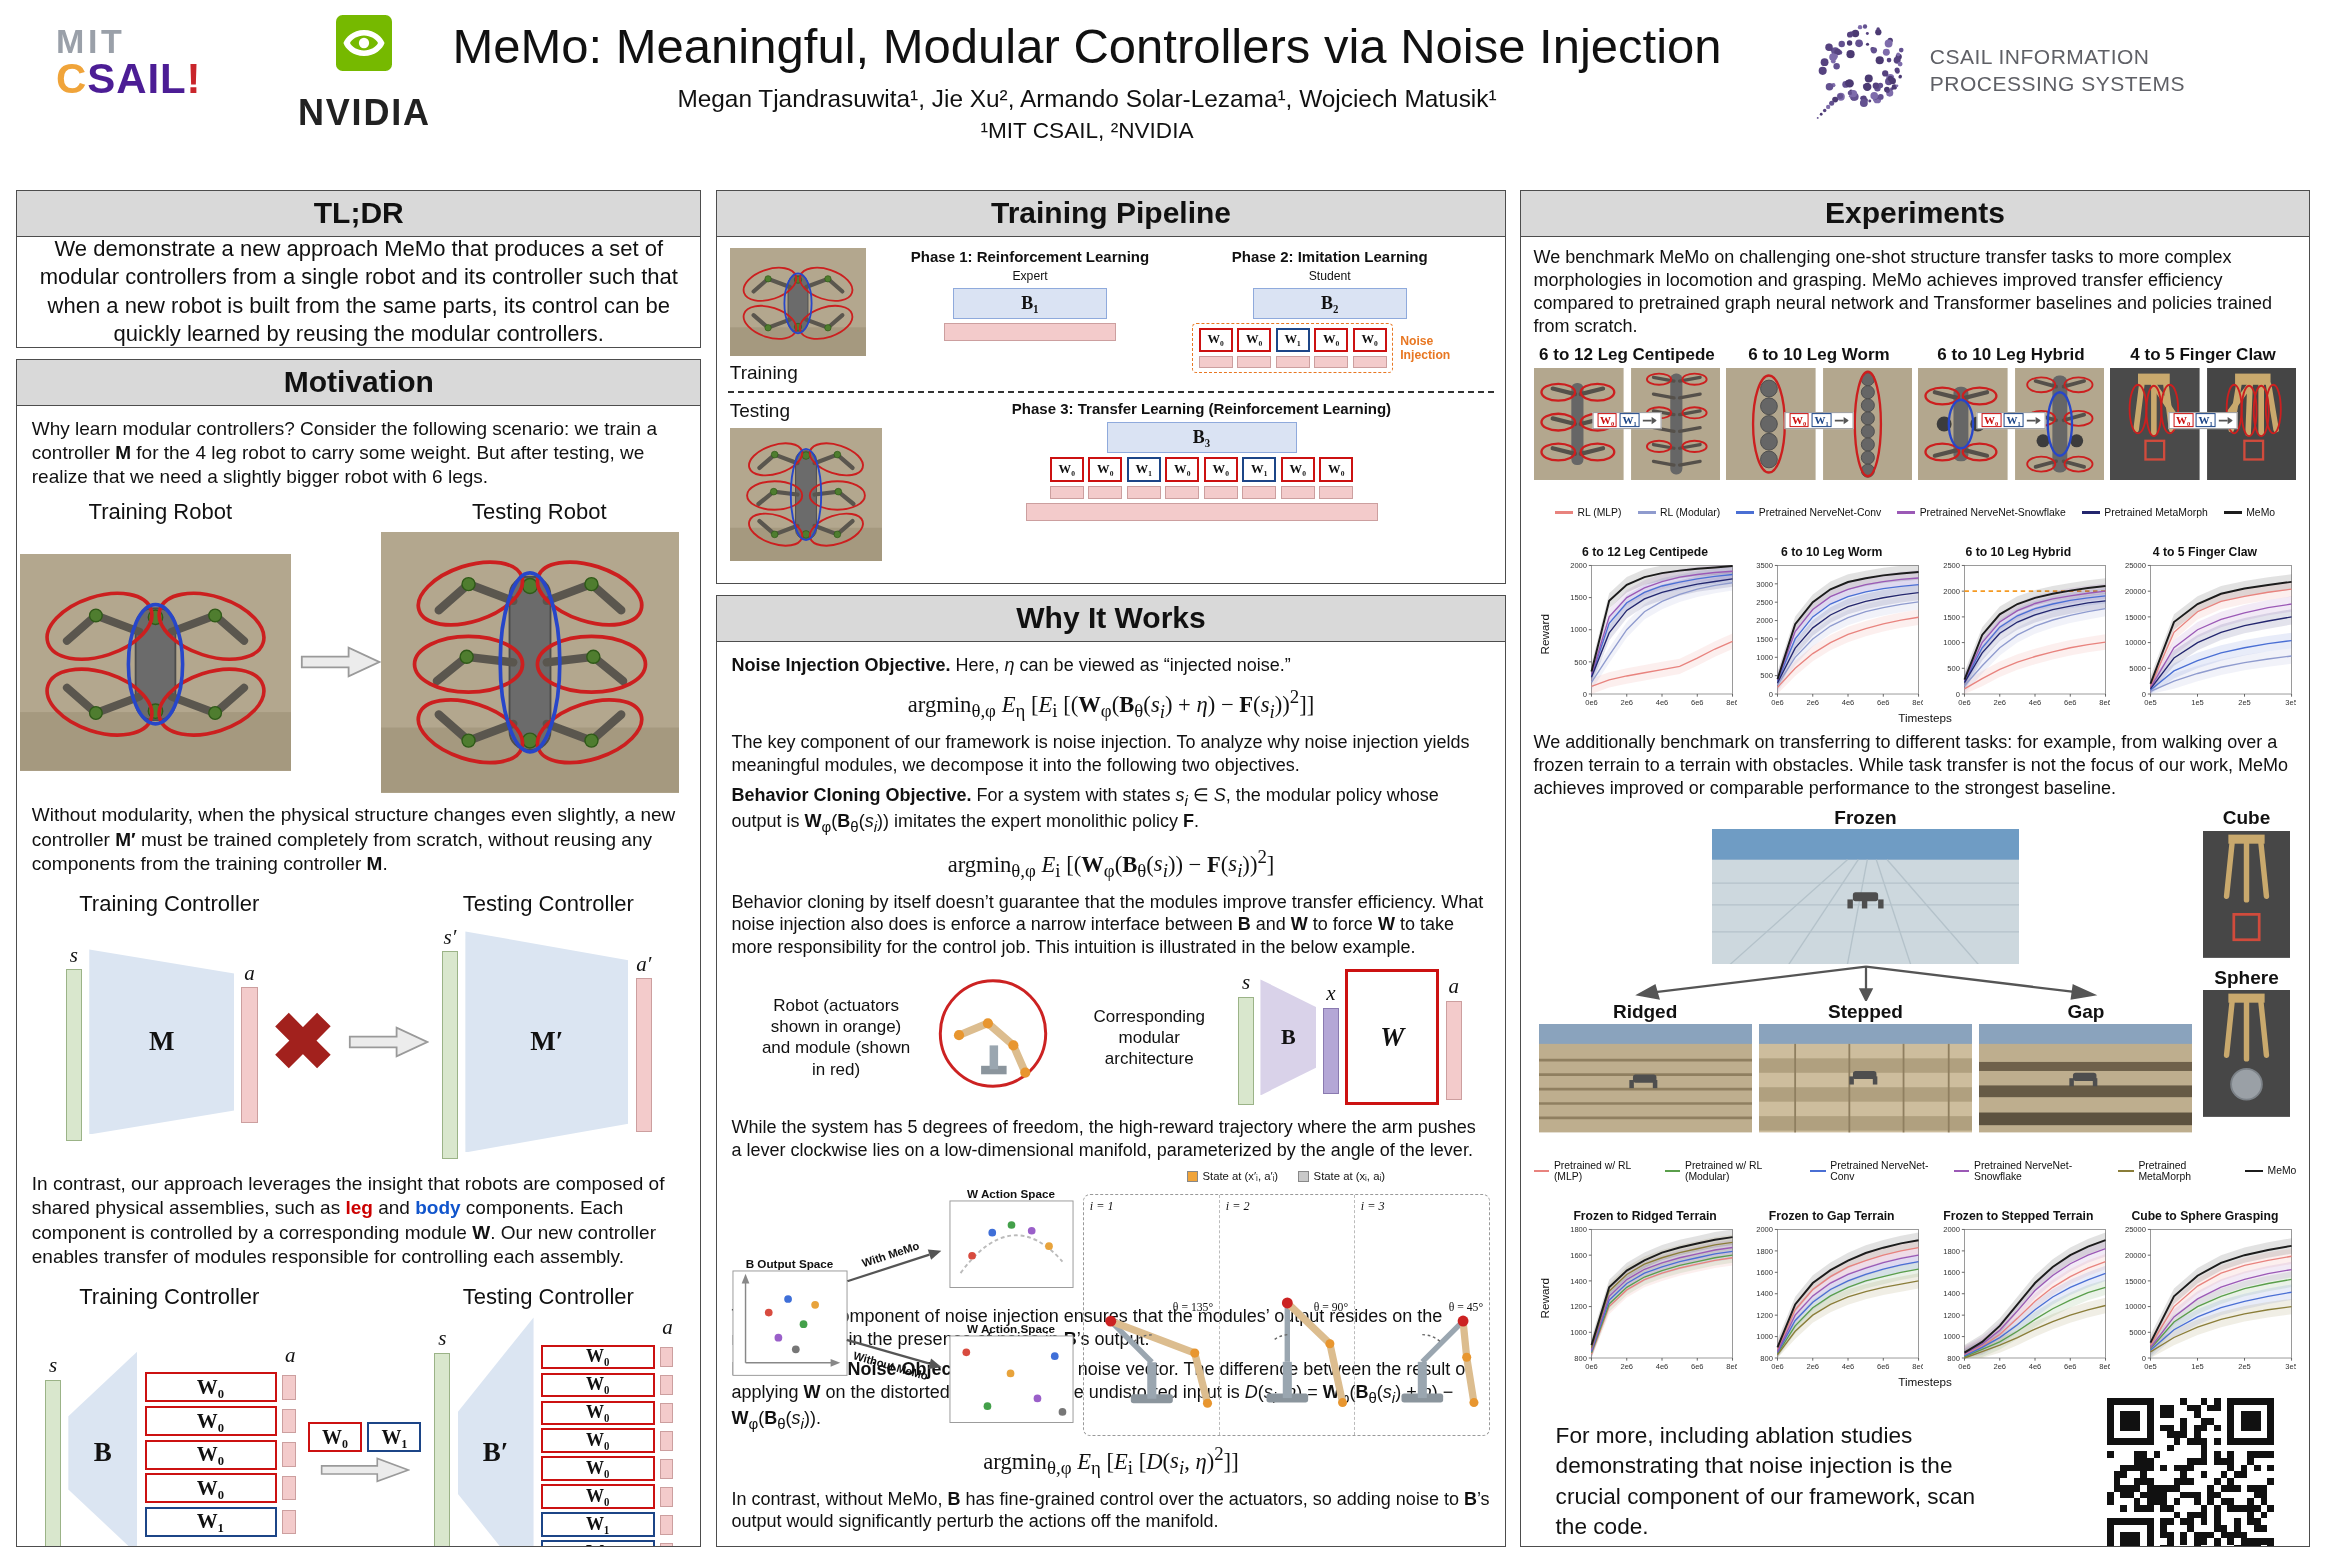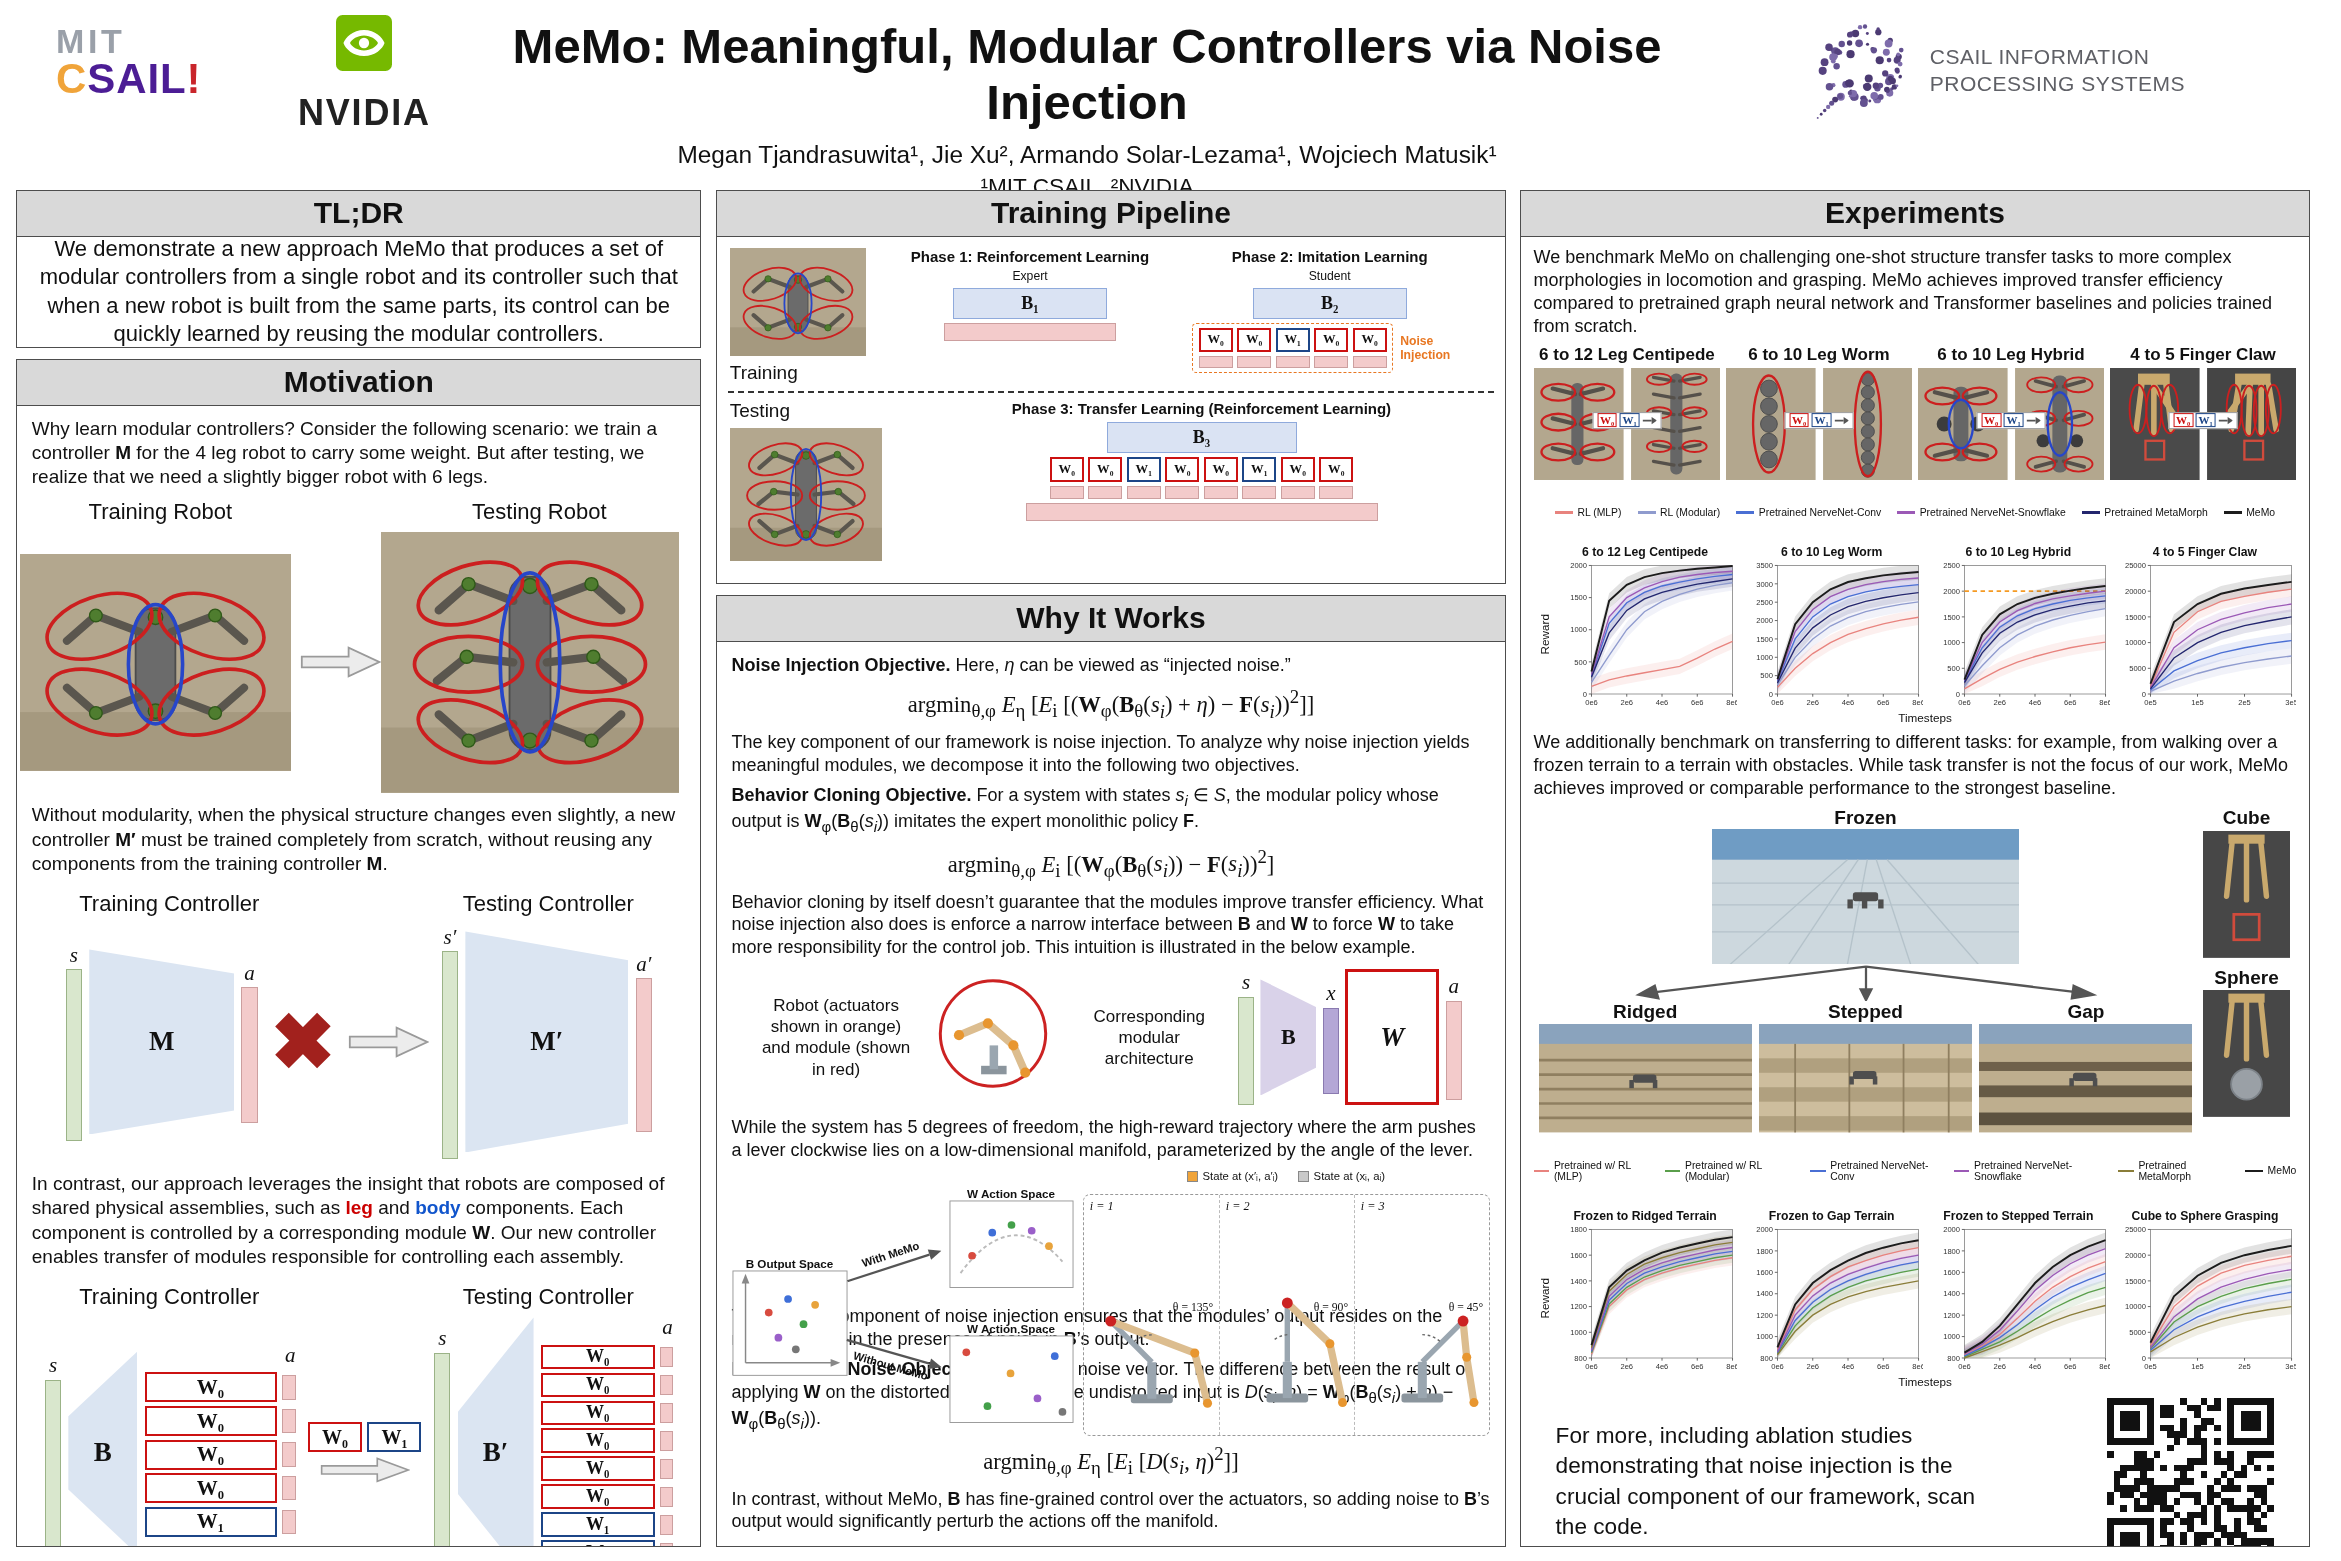--- a/index.html
+++ b/index.html
@@ -1,21 +1,21 @@
 <!DOCTYPE html>
 <html style="font-size:14.5px"><head>
 <meta charset="utf-8">
 <style>
 *{margin:0;padding:0;box-sizing:border-box}
 html,body{background:#fff}
 .poster{position:relative;width:2342px;height:1561px;background:#fff;font-family:"Liberation Sans",sans-serif;color:#111;overflow:hidden}
 
 .header{position:absolute;top:0;left:0;width:2228px;height:185px}
 .titleblock{position:absolute;left:452px;right:506px;top:18px;text-align:center}
-.title{font-size:49px;font-weight:bold}
+.title{font-size:49px;font-weight:normal}
 .authors{font-size:24.4px;margin-top:11px}
 .affil{font-size:22.6px;margin-top:5.4px}
 .logo-mit{position:absolute;left:56px;top:23.5px;line-height:1.02}
 .mit-top{font-size:34px;font-weight:bold;color:#9aa0a9;letter-spacing:3.6px}
 .mit-bottom{font-size:42px;font-weight:bold;letter-spacing:0.9px}
 .csail-c{color:#f0a43a}.csail-rest{color:#4c1d95}.csail-bang{color:#c9252b}
 .logo-nvidia{position:absolute;left:298px;top:14.5px;display:flex;flex-direction:column;align-items:center;gap:21px}
 .nvidia-text{font-size:36px;font-weight:bold;color:#222;letter-spacing:1.8px}
 .logo-neurips{position:absolute;right:43px;top:16.3px;display:flex;align-items:center;gap:12.6px}
 .neurips-text{font-size:21px;color:#5f6066;letter-spacing:0.5px;line-height:1.3}

